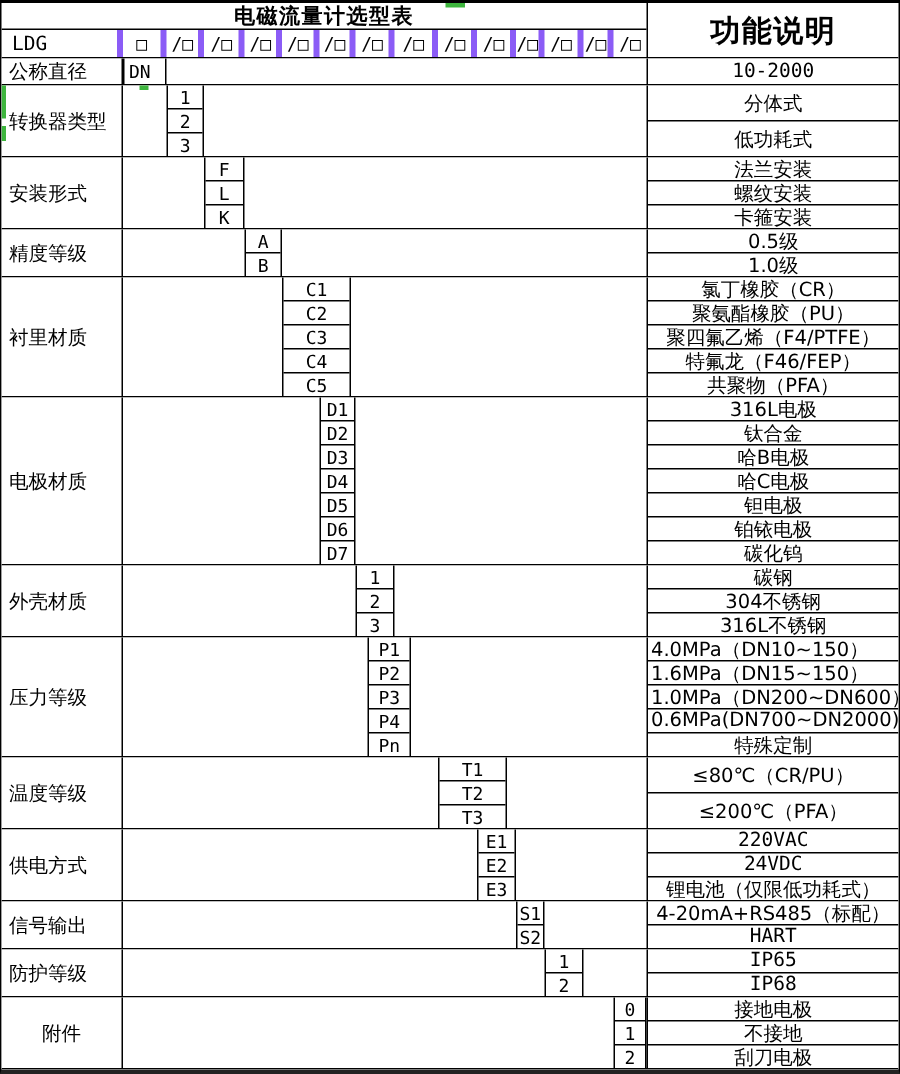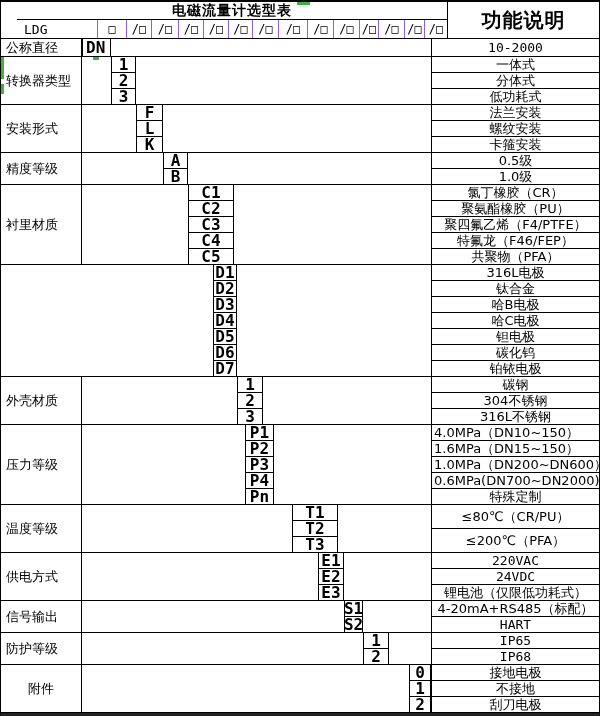--- a/index.html
+++ b/index.html
@@ -14,30 +14,30 @@
     width:600px; height:716px;
     background:#fff;
     border:1px solid #000;
     border-top:2px solid #000;
     border-bottom:3px solid #222;
     overflow:hidden;
   }
   .mono { font-family:"DejaVu Sans Mono","Liberation Mono",monospace; }
 
   
-  .hdr { position:relative; height:37px; border-bottom:1px solid #000; display:flex;padding-left:16px; }
+  .hdr { position:relative; height:37px; border-bottom:1px solid #000; display:flex; }
   .hdr-left { width:430px; display:flex; flex-direction:column; }
   .title-row {
     height:18px; border-bottom:1px solid #000;
     display:flex; align-items:center; justify-content:center;
     font-size:14px; font-weight:bold; letter-spacing:1px;
   }
   .model-row { flex:1; display:flex; font-size:12px; }
   .mcell {
-    border-right:1px solid #8b5cf6;
+    border-right:4px solid #8b5cf6;
     display:flex; align-items:center; justify-content:center;
     overflow:hidden; white-space:nowrap;
   }
   .mcell:last-child { border-right:none; }
   .mcell.prefix { width:81px; justify-content:flex-start; padding-left:7px; font-size:13px; }
   .hdr-right {
     flex:1; border-left:1px solid #000;
     display:flex; align-items:center; justify-content:center;
     font-size:20px; font-weight:bold; letter-spacing:1px;
   }
@@ -52,21 +52,21 @@
     padding-left:5px; font-size:13px; white-space:nowrap; overflow:hidden;
   }
   .s-label.center { justify-content:center; padding-left:0; }
   .s-codes {
     position:absolute; top:0; bottom:0;
     border-left:1px solid #000; border-right:1px solid #000;
     display:flex; flex-direction:column;
   }
   .s-codes .c {
     flex:1; display:flex; align-items:center; justify-content:center;
-    border-bottom:1px solid #000; font-size:16px; overflow:hidden;font-weight:bold;
+    border-bottom:1px solid #000; font-size:12px; overflow:hidden;
   }
   .s-codes .c:last-child { border-bottom:none; }
   .s-codes .c.lft { justify-content:flex-start; padding-left:3px; }
   .s-descs {
     position:absolute; top:0; bottom:0; left:430px; right:0;
     border-left:1px solid #000;
     display:flex; flex-direction:column;
   }
   .s-descs .d {
     flex:1; display:flex; align-items:center; justify-content:center;
@@ -118,21 +118,20 @@
   </div>
 
   <div class="band" style="height:48px">
     <div class="s-label">转换器类型</div>
     <div class="s-codes" style="left:110px;width:25px">
       <div class="c mono">1</div>
       <div class="c mono">2</div>
       <div class="c mono">3</div>
     </div>
     <div class="s-descs">
-      <div class="d">一体式</div>
       <div class="d">分体式</div>
       <div class="d">低功耗式</div>
     </div>
   </div>
 
   <div class="band" style="height:48px">
     <div class="s-label">安装形式</div>
     <div class="s-codes" style="left:135px;width:27px">
       <div class="c mono">F</div>
       <div class="c mono">L</div>
@@ -169,37 +168,38 @@
     <div class="s-descs">
       <div class="d">氯丁橡胶（CR）</div>
       <div class="d">聚氨酯橡胶（PU）</div>
       <div class="d">聚四氟乙烯（F4/PTFE）</div>
       <div class="d">特氟龙（F46/FEP）</div>
       <div class="d">共聚物（PFA）</div>
     </div>
   </div>
 
   <div class="band" style="height:112px">
+    <div class="s-label">电极材质</div>
     <div class="s-codes" style="left:212px;width:24px">
       <div class="c mono">D1</div>
       <div class="c mono">D2</div>
       <div class="c mono">D3</div>
       <div class="c mono">D4</div>
       <div class="c mono">D5</div>
       <div class="c mono">D6</div>
       <div class="c mono">D7</div>
     </div>
     <div class="s-descs">
       <div class="d">316L电极</div>
       <div class="d">钛合金</div>
       <div class="d">哈B电极</div>
       <div class="d">哈C电极</div>
       <div class="d">钽电极</div>
+      <div class="d">铂铱电极</div>
       <div class="d">碳化钨</div>
-      <div class="d">铂铱电极</div>
     </div>
   </div>
 
   <div class="band" style="height:48px">
     <div class="s-label">外壳材质</div>
     <div class="s-codes" style="left:236px;width:26px">
       <div class="c mono">1</div>
       <div class="c mono">2</div>
       <div class="c mono">3</div>
     </div>

